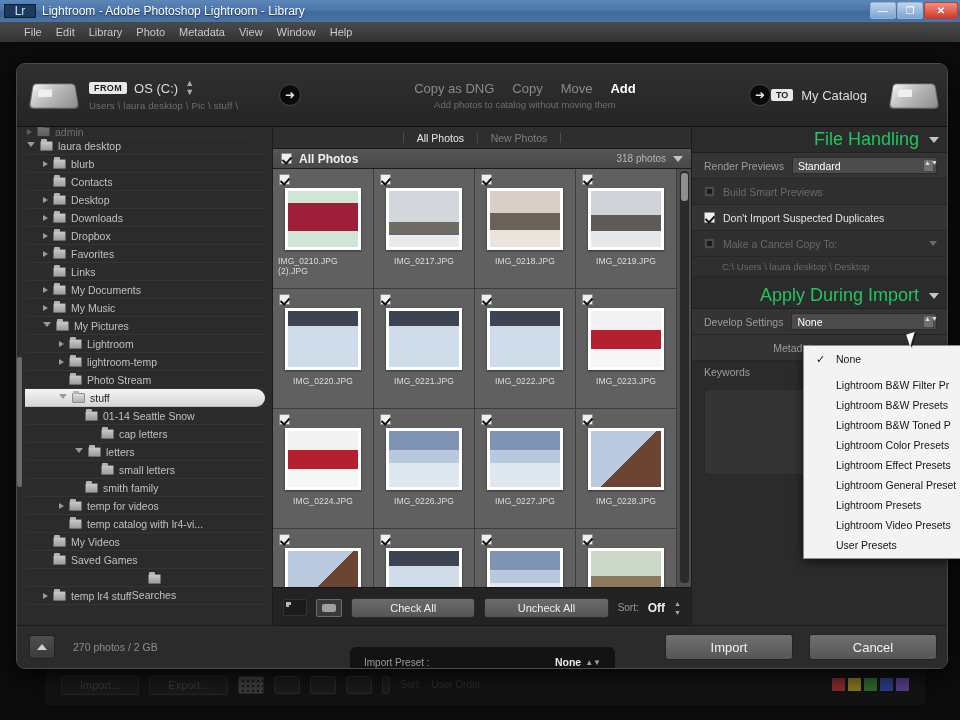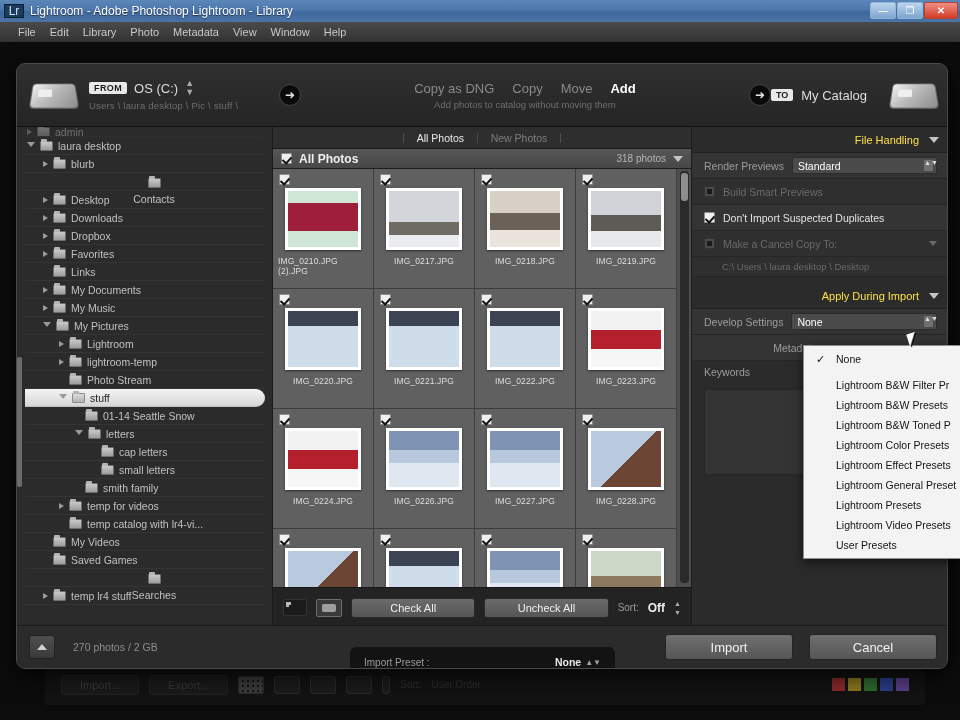--- a/index.html
+++ b/index.html
@@ -12,41 +12,41 @@
     position:relative;
   }
 
   
   .titlebar{
     position:absolute; left:0; top:0; width:960px; height:22px;
     background:linear-gradient(to bottom,#5b86b8 0%,#4d77ab 45%,#3f689c 55%,#4a74a6 100%);
     display:flex; align-items:center; padding-left:4px;
   }
   .titlebar .app-ico{
-    width:20px;height:14px;background:#1b3a5c;border:1px solid #0b2136;
+    width:32px;height:14px;background:#1b3a5c;border:1px solid #0b2136;
     color:#cfe2f5;font-size:12px;line-height:12px;text-align:center;margin-right:6px;
     font-family:"Liberation Sans",sans-serif;
   }
   .titlebar .tbtitle{
     color:#ffffff; font-size:12px; text-shadow:0 1px 1px rgba(0,0,0,.55);
     white-space:nowrap;
   }
   .wincontrols{ position:absolute; right:2px; top:2px; display:flex; gap:1px; }
   .wincontrols div{
     width:26px;height:17px;border:1px solid #8fb4d8;border-radius:2px;
     display:flex;align-items:center;justify-content:center;color:#fff;font-size:10px;
     background:linear-gradient(to bottom,#bcd4ec,#7ea5cf);
   }
   .wincontrols div.close{ background:linear-gradient(to bottom,#ef8f84,#d33a27); border-color:#b8402f; width:34px; font-weight:bold;}
 
   
   .menubar{
     position:absolute; left:0; top:22px; width:960px; height:20px;
     background:linear-gradient(to bottom,#4a4a4a,#333333);
-    display:flex; align-items:center; padding-left:18px; gap:14px;
+    display:flex; align-items:center; padding-left:24px; gap:14px;
   }
   .menubar span{ color:#c9c9c9; font-size:11px; }
 
   
   .backdrop{ position:absolute; left:0; top:42px; width:960px; height:678px; background:#0c0c0c; }
 
   
   .bg-toolbar{
     position:absolute;left:45px;top:663px;width:880px;height:42px;
     background:#131313;border-top:1px solid #1e1e1e;
@@ -207,21 +207,21 @@
 
   
   .rightpanel{
     position:absolute;left:674px;top:63px;width:258px;height:500px;
     background:#2b2b2b;border-left:1px solid #1b1b1b;overflow:hidden;
   }
   .sechead{
     height:26px;background:#2b2b2b;display:flex;align-items:center;justify-content:flex-end;
     padding-right:10px;gap:10px;border-bottom:1px solid #1f1f1f;
   }
-  .sechead .t{ color:#fde047;font-size:11px; }
+  .sechead .t{ color:#22c55e;font-size:18px; }
   .sechead .cav{ width:0;height:0;border-left:5px solid transparent;border-right:5px solid transparent;border-top:6px solid #c4c4c4; }
   .prow{
     height:26px;background:#343434;border-bottom:1px solid #262626;
     display:flex;align-items:center;padding:0 12px;gap:8px;
   }
   .prow.dim{ background:#2f2f2f; }
   .plabel{ color:#9d9d9d;font-size:10.5px; }
   .plabel.dimmer{ color:#6a6a6a; }
   .plabel.bright{ color:#e2e2e2; }
   .pselect{
@@ -367,21 +367,21 @@
         <div class="trow" style="padding-left: 2px;">
           <span class="tri open"></span>
           <span class="fold"></span>
           <span>laura desktop</span>
         </div>
         <div class="trow" style="padding-left: 18px;">
           <span class="tri "></span>
           <span class="fold"></span>
           <span>blurb</span>
         </div>
-        <div class="trow" style="padding-left: 18px; flex-direction: column;">
+        <div class="trow" style="padding-left: 18px;">
           <span class="tri blank"></span>
           <span class="fold"></span>
           <span>Contacts</span>
         </div>
         <div class="trow" style="padding-left: 18px;">
           <span class="tri "></span>
           <span class="fold"></span>
           <span>Desktop</span>
         </div>
         <div class="trow" style="padding-left: 18px;">
@@ -437,29 +437,29 @@
         <div class="trow sel" style="padding-left: 34px;">
           <span class="tri open"></span>
           <span class="fold"></span>
           <span>stuff</span>
         </div>
         <div class="trow" style="padding-left: 50px;">
           <span class="tri blank"></span>
           <span class="fold"></span>
           <span>01-14 Seattle Snow</span>
         </div>
+        <div class="trow" style="padding-left: 66px;">
+          <span class="tri blank"></span>
+          <span class="fold"></span>
+          <span>cap letters</span>
+        </div>
         <div class="trow" style="padding-left: 50px;">
           <span class="tri open"></span>
           <span class="fold"></span>
           <span>letters</span>
-        </div>
-        <div class="trow" style="padding-left: 66px;">
-          <span class="tri blank"></span>
-          <span class="fold"></span>
-          <span>cap letters</span>
         </div>
         <div class="trow" style="padding-left: 66px;">
           <span class="tri blank"></span>
           <span class="fold"></span>
           <span>small letters</span>
         </div>
         <div class="trow" style="padding-left: 50px;">
           <span class="tri blank"></span>
           <span class="fold"></span>
           <span>smith family</span>

